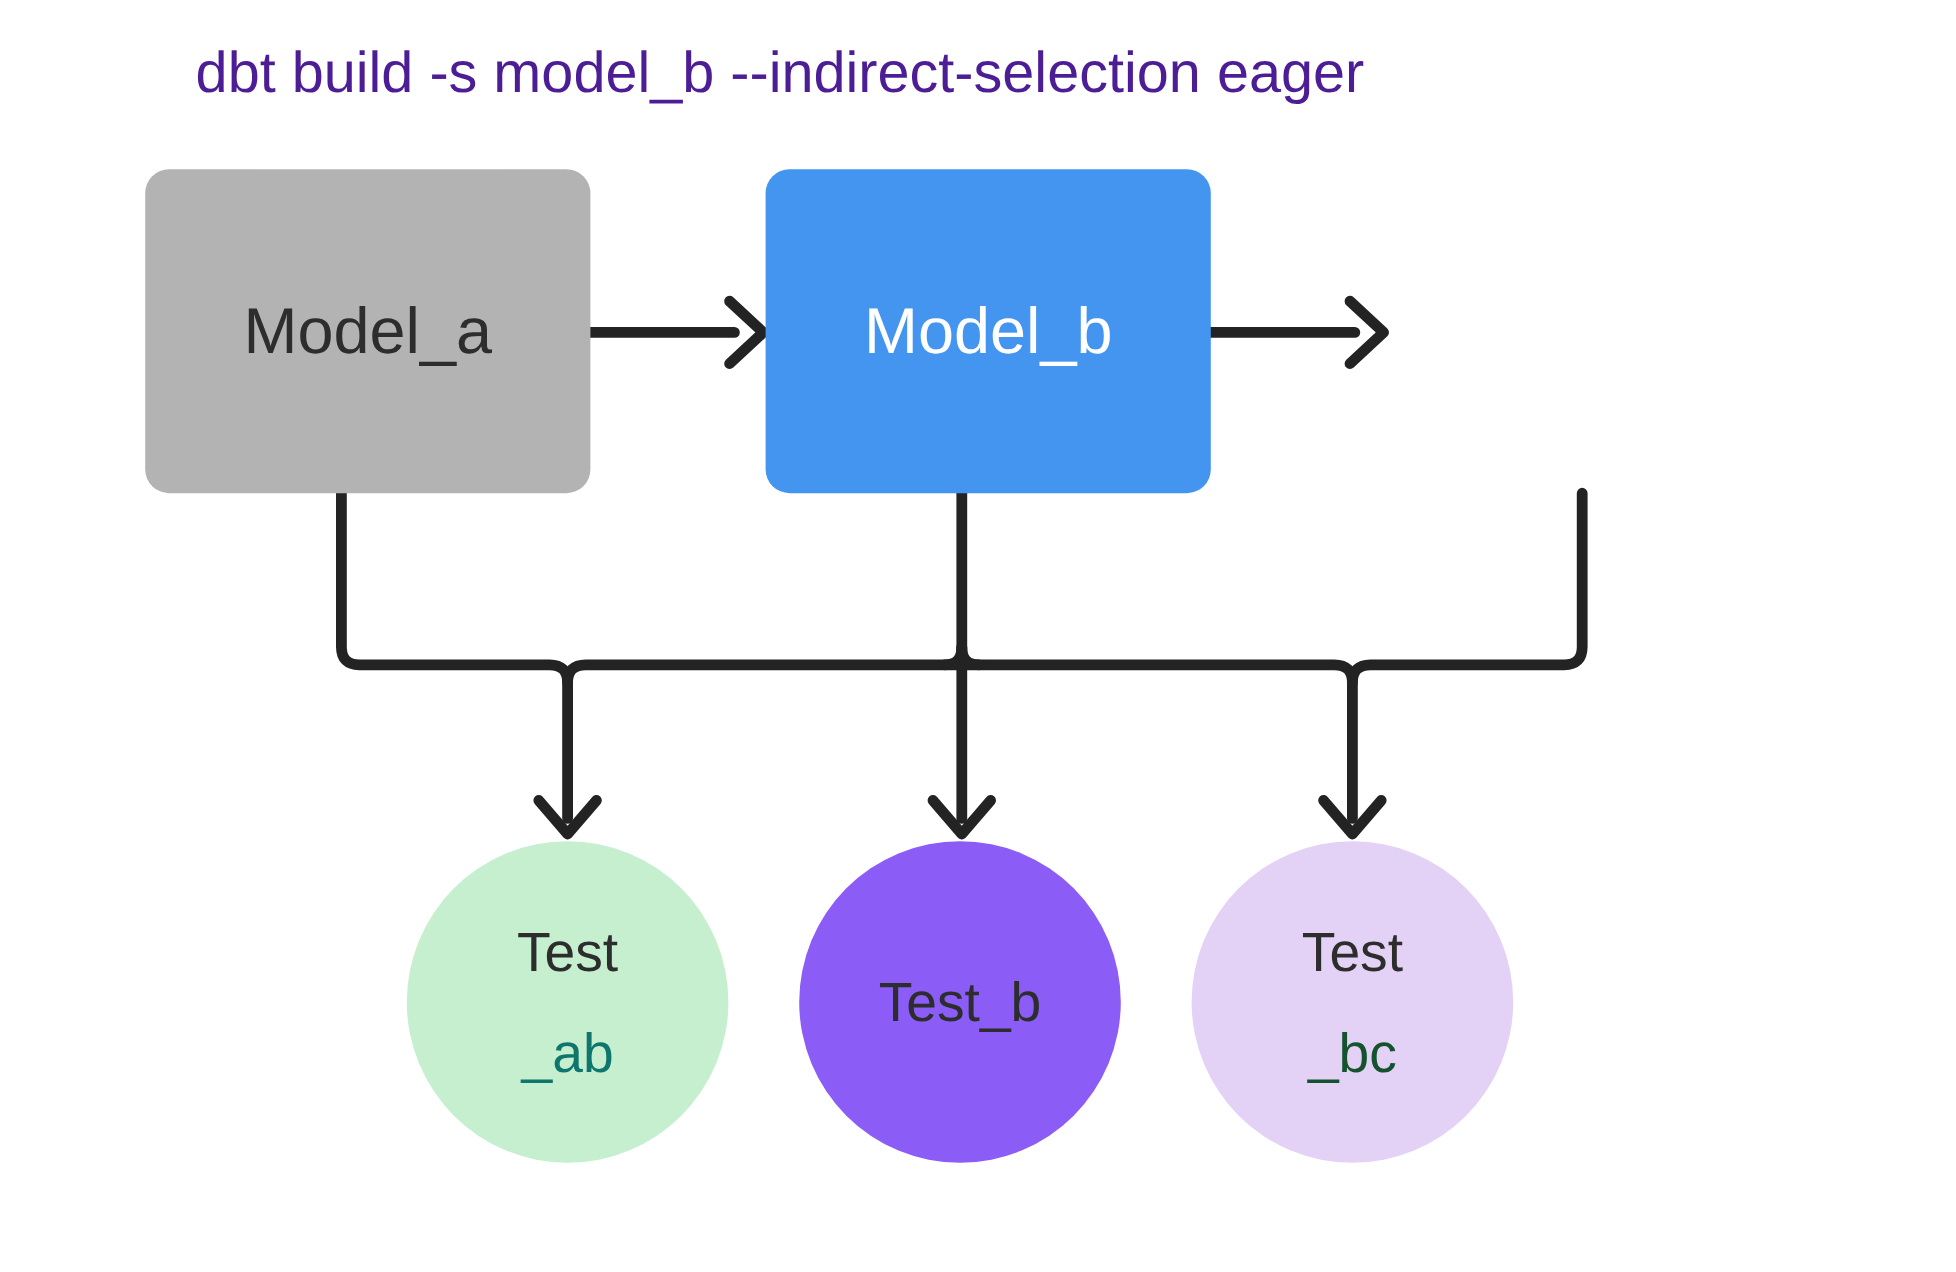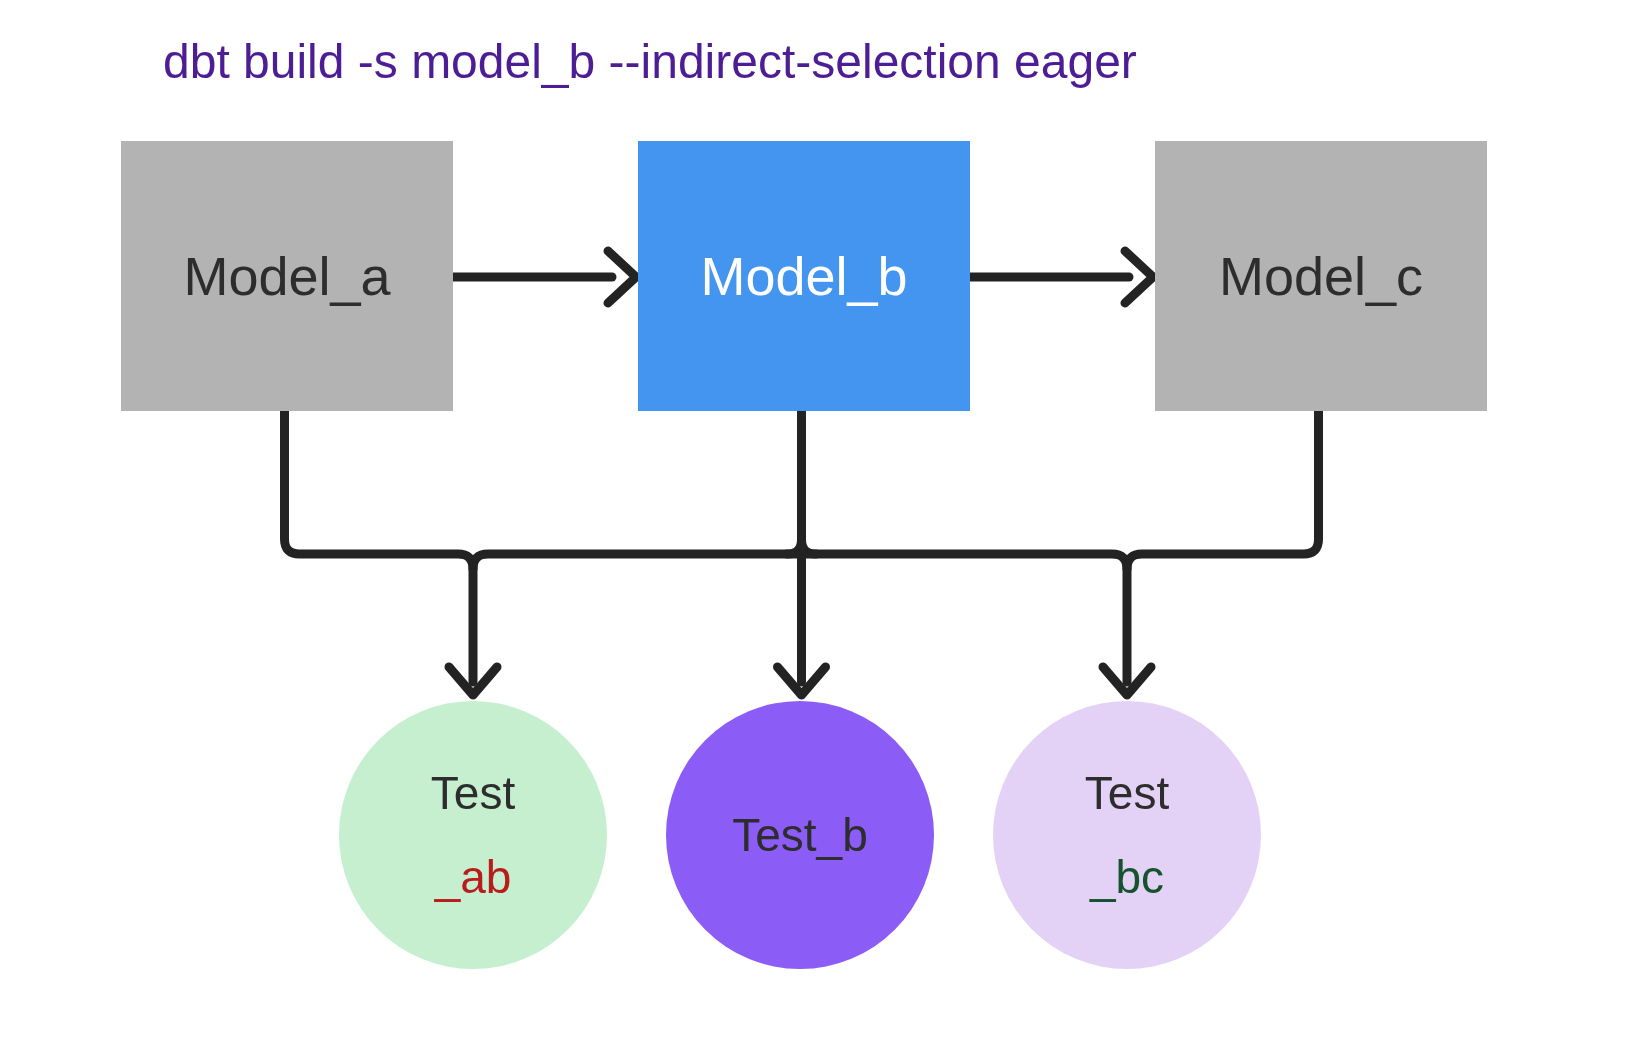--- a/index.html
+++ b/index.html
@@ -29,23 +29,23 @@
   }
   .connectors path {
     fill: none;
     stroke-width: 9;
     stroke-linecap: round;
     stroke-linejoin: round;
   }
   .model-box {
     position: absolute;
     top: 141px;
-    width: 332px;
+    width: 371px;
     height: 270px;
-    border-radius: 0;
+    border-radius: 20px;
     display: flex;
     align-items: center;
     justify-content: center;
   }
   .model-box span {
     font-size: 54px;
     font-weight: 400;
     white-space: nowrap;
   }
   .box-a { left: 121px; }
@@ -107,27 +107,24 @@
   </svg>
 
   <div class="model-box box-a" style="background-color: rgb(179, 179, 179);">
     <span style="color: rgb(45, 45, 45);">Model_a</span>
   </div>
 
   <div class="model-box box-b" style="background-color: rgb(68, 149, 239);">
     <span style="color: rgb(255, 255, 255);">Model_b</span>
   </div>
 
-  <div class="model-box box-c" style="background-color: rgb(179, 179, 179);">
-    <span style="color: rgb(45, 45, 45);">Model_c</span>
-  </div>
 
   <div class="test-circle circle-ab" style="background-color: rgb(197, 239, 207);">
     <span style="color: rgb(45, 45, 45);">Test</span>
-    <span style="color: #b91c1c;">_ab</span>
+    <span style="color: #0f766e;">_ab</span>
   </div>
 
   <div class="test-circle circle-b" style="background-color: #8b5cf6;">
     <span style="color: rgb(45, 45, 45);">Test_b</span>
   </div>
 
   <div class="test-circle circle-bc" style="background-color: rgb(227, 210, 246);">
     <span style="color: rgb(45, 45, 45);">Test</span>
     <span style="color: #14532d;">_bc</span>
   </div>

